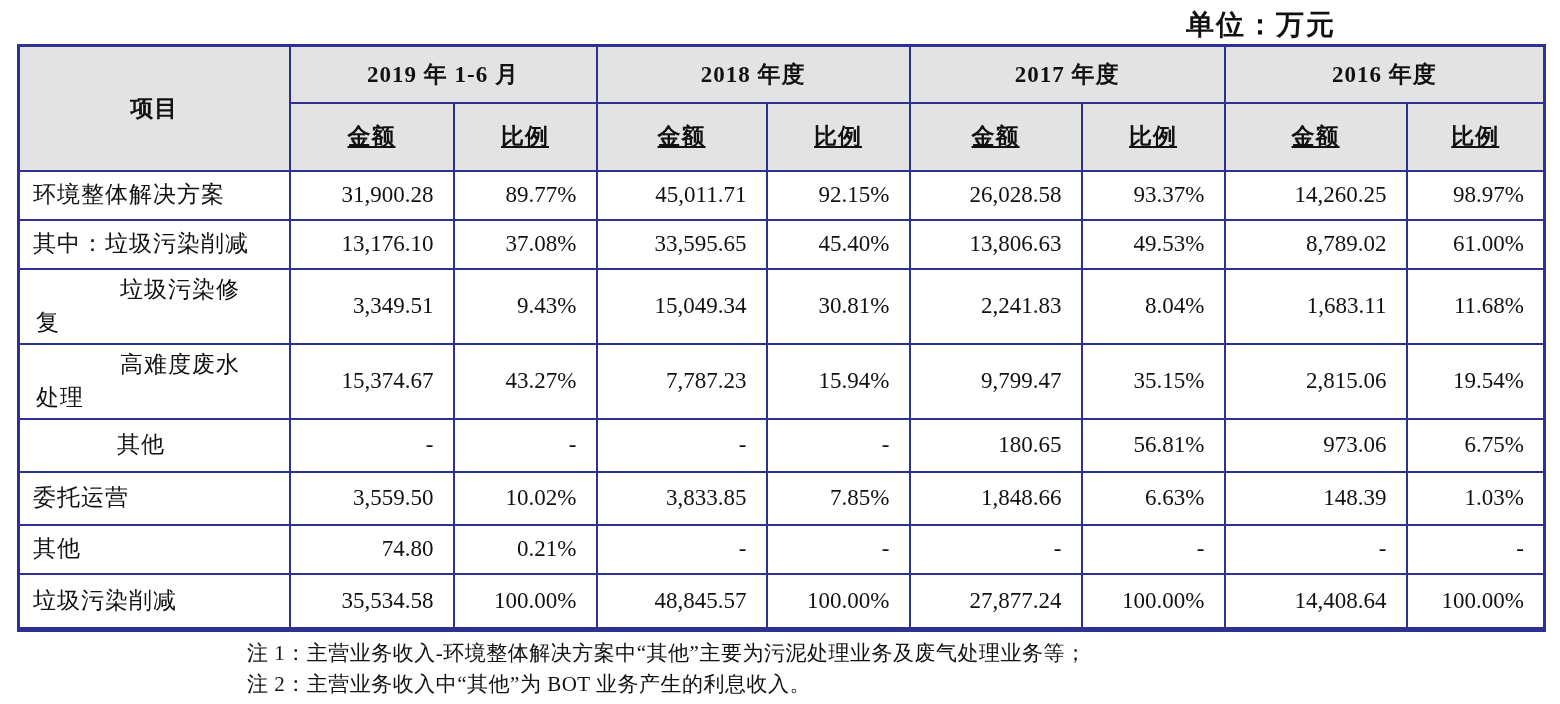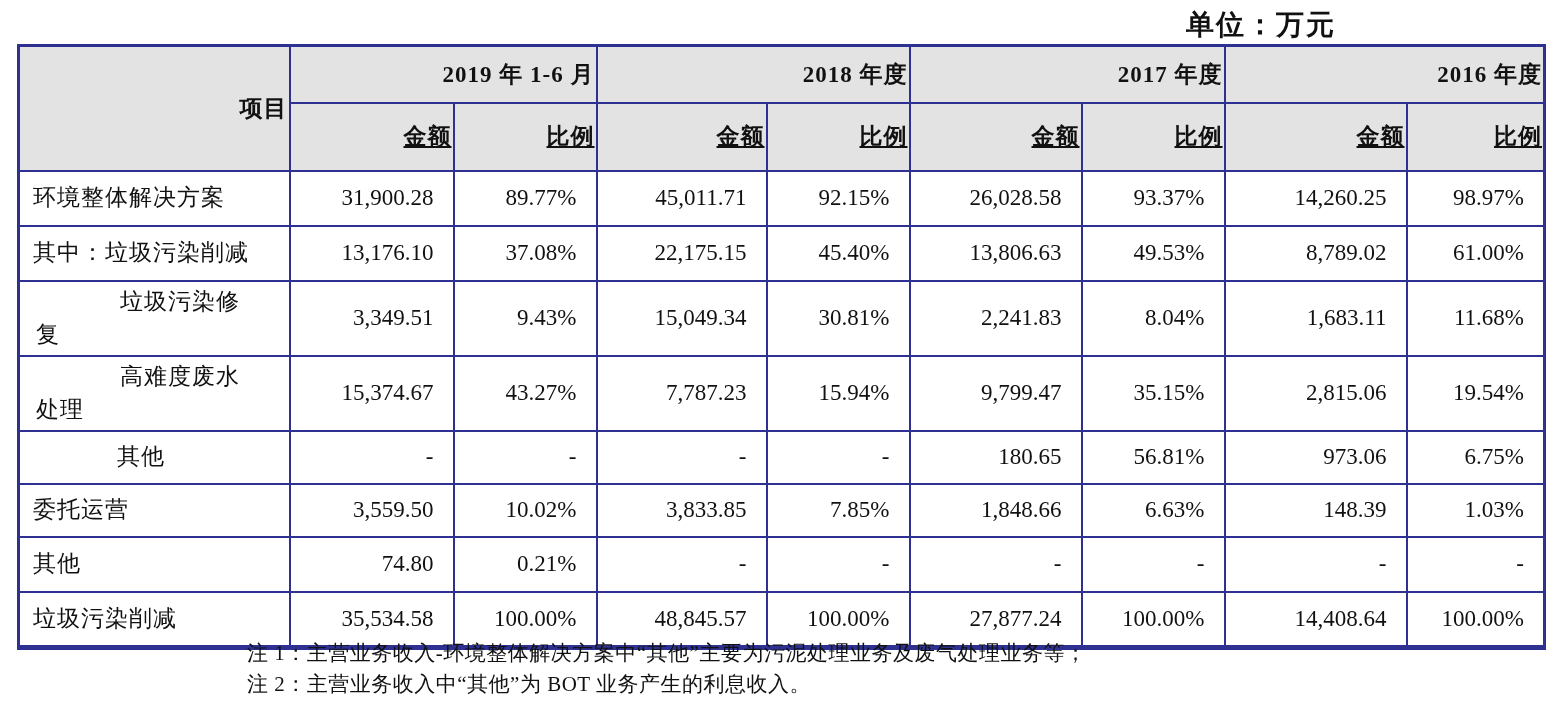--- a/index.html
+++ b/index.html
@@ -34,21 +34,21 @@
   }
   table.fin-table td, table.fin-table th {
     border: 2px solid #2e3192;
     font-size: 23px;
     overflow: hidden;
     vertical-align: middle;
   }
   th.hdr {
     background: #e3e3e3;
     font-weight: bold;
-    text-align: right;
+    text-align: center;
     letter-spacing: 1px;
   }
   tr.hdr-row-1 { height: 57px; }
   tr.hdr-row-2 { height: 68px; text-decoration: underline; }
   td.label-cell {
     text-align: left;
     padding-left: 13px;
     letter-spacing: 1px;
     line-height: 1.45;
   }
@@ -57,21 +57,21 @@
     padding-right: 19px;
   }
   td.wrap-label {
     white-space: pre-line;
     text-indent: 84px;
     padding-left: 16px;
   }
   td.mid-indent {
     text-indent: 84px;
   }
-  tr.r-std   { height: 55px; }
+  tr.r-std   { height: 49px; }
   tr.r-tall  { height: 75px; }
   tr.r-short { height: 53px; }
   tr.r-last  { height: 56px; }
   .notes {
     position: absolute;
     left: 247px;
     top: 638px;
     font-size: 21px;
     line-height: 31px;
     letter-spacing: 0.5px;
@@ -123,21 +123,21 @@
       <td class="num-cell">92.15%</td>
       <td class="num-cell">26,028.58</td>
       <td class="num-cell">93.37%</td>
       <td class="num-cell">14,260.25</td>
       <td class="num-cell">98.97%</td>
     </tr>
     <tr class="r-std">
       <td class="label-cell">其中：垃圾污染削减</td>
       <td class="num-cell">13,176.10</td>
       <td class="num-cell">37.08%</td>
-      <td class="num-cell">22,175.15</td>
+      <td class="num-cell">33,595.65</td>
       <td class="num-cell">45.40%</td>
       <td class="num-cell">13,806.63</td>
       <td class="num-cell">49.53%</td>
       <td class="num-cell">8,789.02</td>
       <td class="num-cell">61.00%</td>
     </tr>
     <tr class="r-tall">
       <td class="label-cell wrap-label">垃圾污染修
 复</td>
       <td class="num-cell">3,349.51</td>

